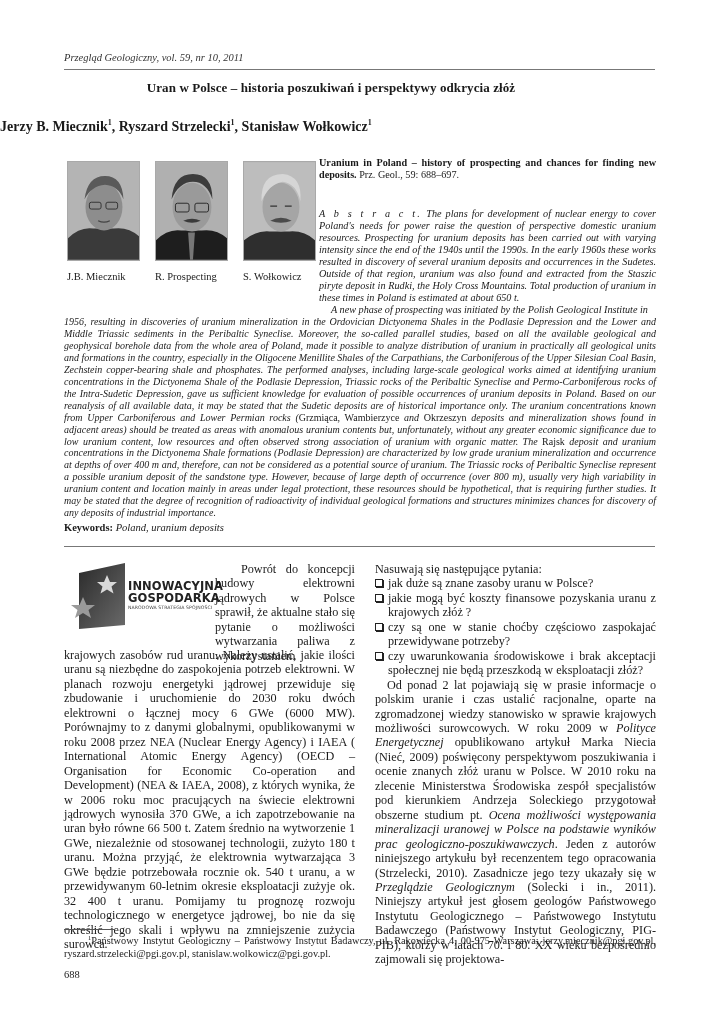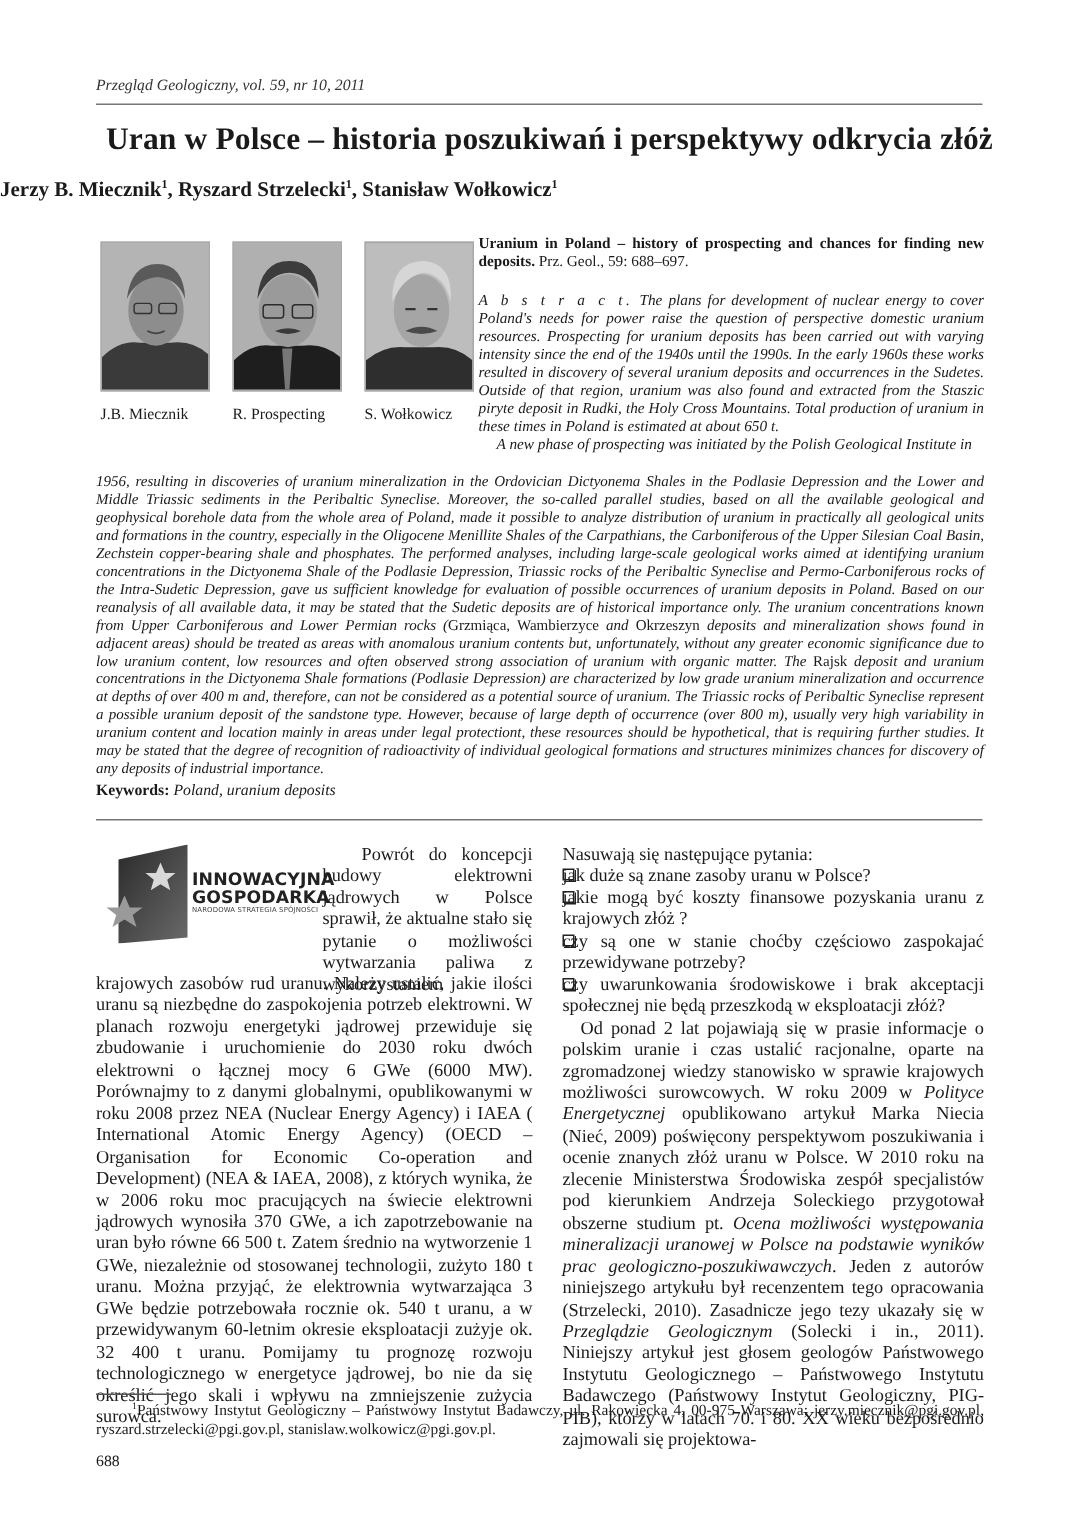--- a/index.html
+++ b/index.html
@@ -2,34 +2,34 @@
 <html><head>
 <meta charset="utf-8">
 <style>
   * { box-sizing: border-box; margin: 0; padding: 0; }
   html, body { width: 724px; height: 1024px; background: #ffffff; overflow: hidden; }
   body { position: relative; font-family: "Liberation Serif", "DejaVu Serif", serif; color: #1a1a1a; }
 
   .journal { position: absolute; left: 64px; top: 52px; font-size: 10.5px; font-style: italic; color: #333; }
   .hr-top { position: absolute; left: 64px; top: 69px; width: 591px; height: 1px; background: #777; }
 
-  .title { position: absolute; left: 0; width: 662px; top: 80px; text-align: right; font-weight: bold; font-size: 21px; letter-spacing: 0.1px; }
+  .title { position: absolute; left: 0; width: 662px; top: 80px; text-align: center; font-weight: bold; font-size: 13px; letter-spacing: 0.1px; }
   .authors { position: absolute; left: 0; width: 724px; top: 118px; text-align: left; font-weight: bold; font-size: 14px; }
   .authors sup { font-size: 8px; }
 
   .photos { position: absolute; left: 67px; top: 161px; display: flex; gap: 15px; }
   .photo-card { width: 73px; }
   .photo { width: 73px; height: 100px; background: #b7b7b7; position: relative; overflow: hidden; border: 1px solid #a9a9a9; }
   .photo svg { width: 100%; height: 100%; display: block; }
   .photo-caption { margin-top: 10px; font-size: 10.5px; white-space: nowrap; }
 
   .abstract-head { position: absolute; left: 319px; top: 157px; width: 337px; font-size: 10.2px; line-height: 12px; text-align: justify; }
   .abstract-head b { font-weight: bold; }
 
-  .abstract-right { position: absolute; left: 319px; top: 195px; width: 337px; font-size: 10.2px; line-height: 11.95px; font-style: italic; text-align: justify; }
+  .abstract-right { position: absolute; left: 319px; top: 208px; width: 337px; font-size: 10.2px; line-height: 11.95px; font-style: italic; text-align: justify; }
   .abstract-right .spaced { letter-spacing: 2.4px; }
   .abstract-full { position: absolute; left: 64px; top: 291px; width: 592px; font-size: 10px; line-height: 11.95px; font-style: italic; text-align: justify; margin-top: 25px; }
   .indent { text-indent: 12px; }
   .upright { font-style: normal; }
 
   .keywords { position: absolute; left: 64px; top: 522px; font-size: 10.5px; }
   .keywords b { font-weight: bold; }
   .keywords i { font-style: italic; margin-top: 16px; }
   .hr-mid { position: absolute; left: 64px; top: 546px; width: 591px; height: 1px; background: #777; }
 
@@ -37,21 +37,21 @@
   .logo-text { position: absolute; left: 61px; top: 17px; font-family: "DejaVu Sans", sans-serif; color: #222; }
   .logo-t1 { font-size: 11.5px; font-weight: bold; line-height: 12px; letter-spacing: 0.1px; }
   .logo-t2 { font-size: 4.6px; line-height: 8px; color: #444; letter-spacing: 0.1px; }
 
   .col { position: absolute; font-size: 12.2px; line-height: 14.45px; text-align: justify; }
   .col-left-top { left: 215px; top: 562px; width: 140px; }
   .col-left { left: 64px; top: 648px; width: 291px; }
   .col-right { left: 375px; top: 562px; width: 281px; }
   .col p { margin: 0; }
   .q-list { list-style: none; }
-  .q-list li { position: relative; }
+  .q-list li { position: relative; padding-left: 13px; }
   .q-box { position: absolute; left: 0; top: 3px; width: 8px; height: 8px; border: 1px solid #222; box-shadow: 1px 1px 0 #222; }
   .col i { font-style: italic; }
 
   .fn-rule { position: absolute; left: 64px; top: 929px; width: 50px; height: 1px; background: #555; }
   .footnote { position: absolute; left: 64px; top: 932px; width: 592px; font-size: 10.3px; line-height: 12.5px; text-align: justify; }
   .footnote sup { font-size: 6.5px; }
   .page-num { position: absolute; left: 64px; top: 969px; font-size: 10.5px; }
 </style>
 </head>
 <body>

